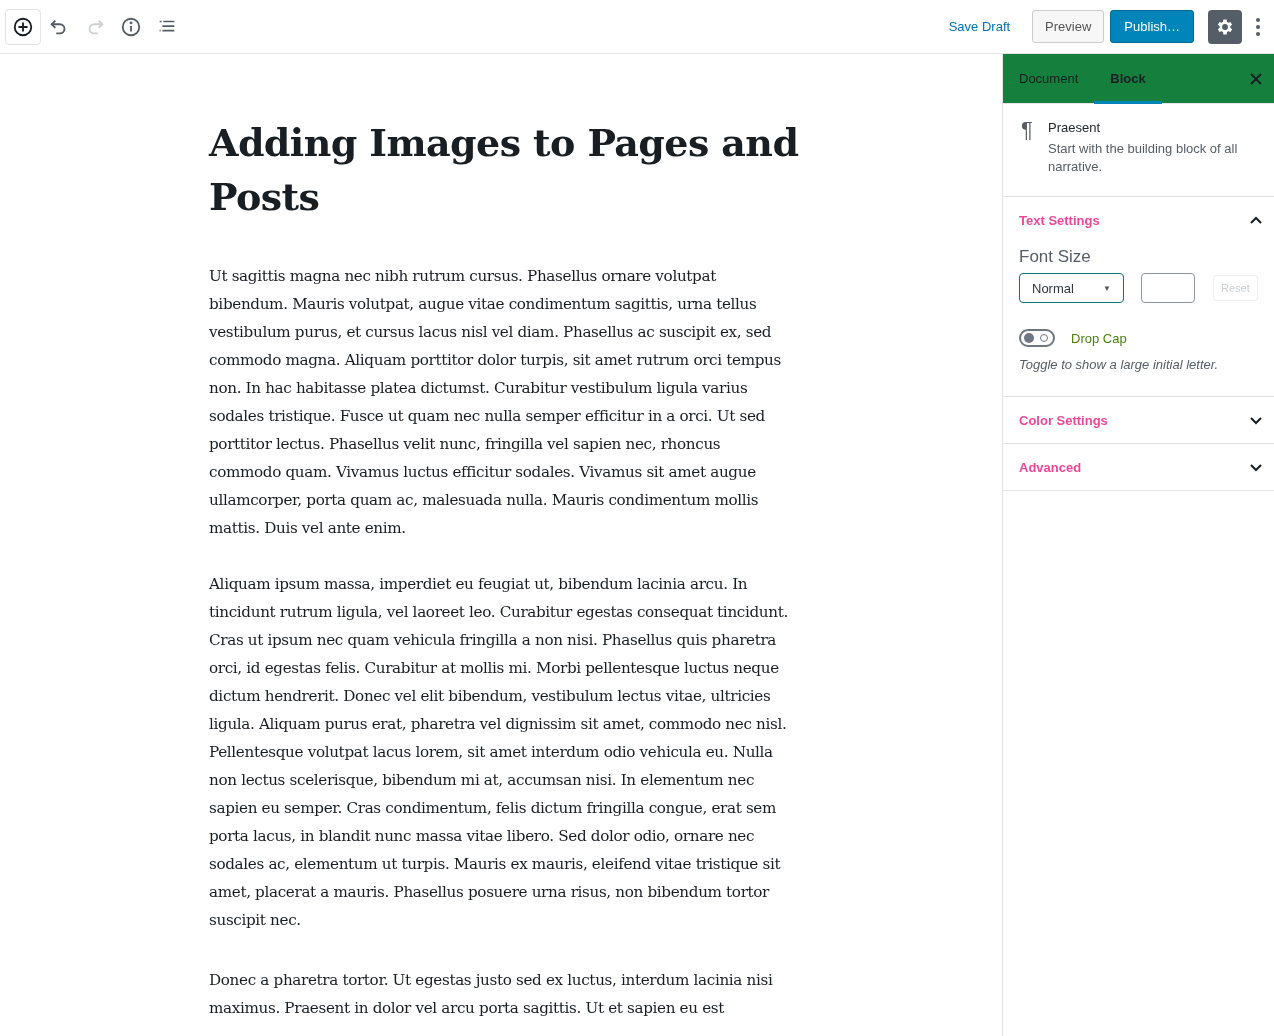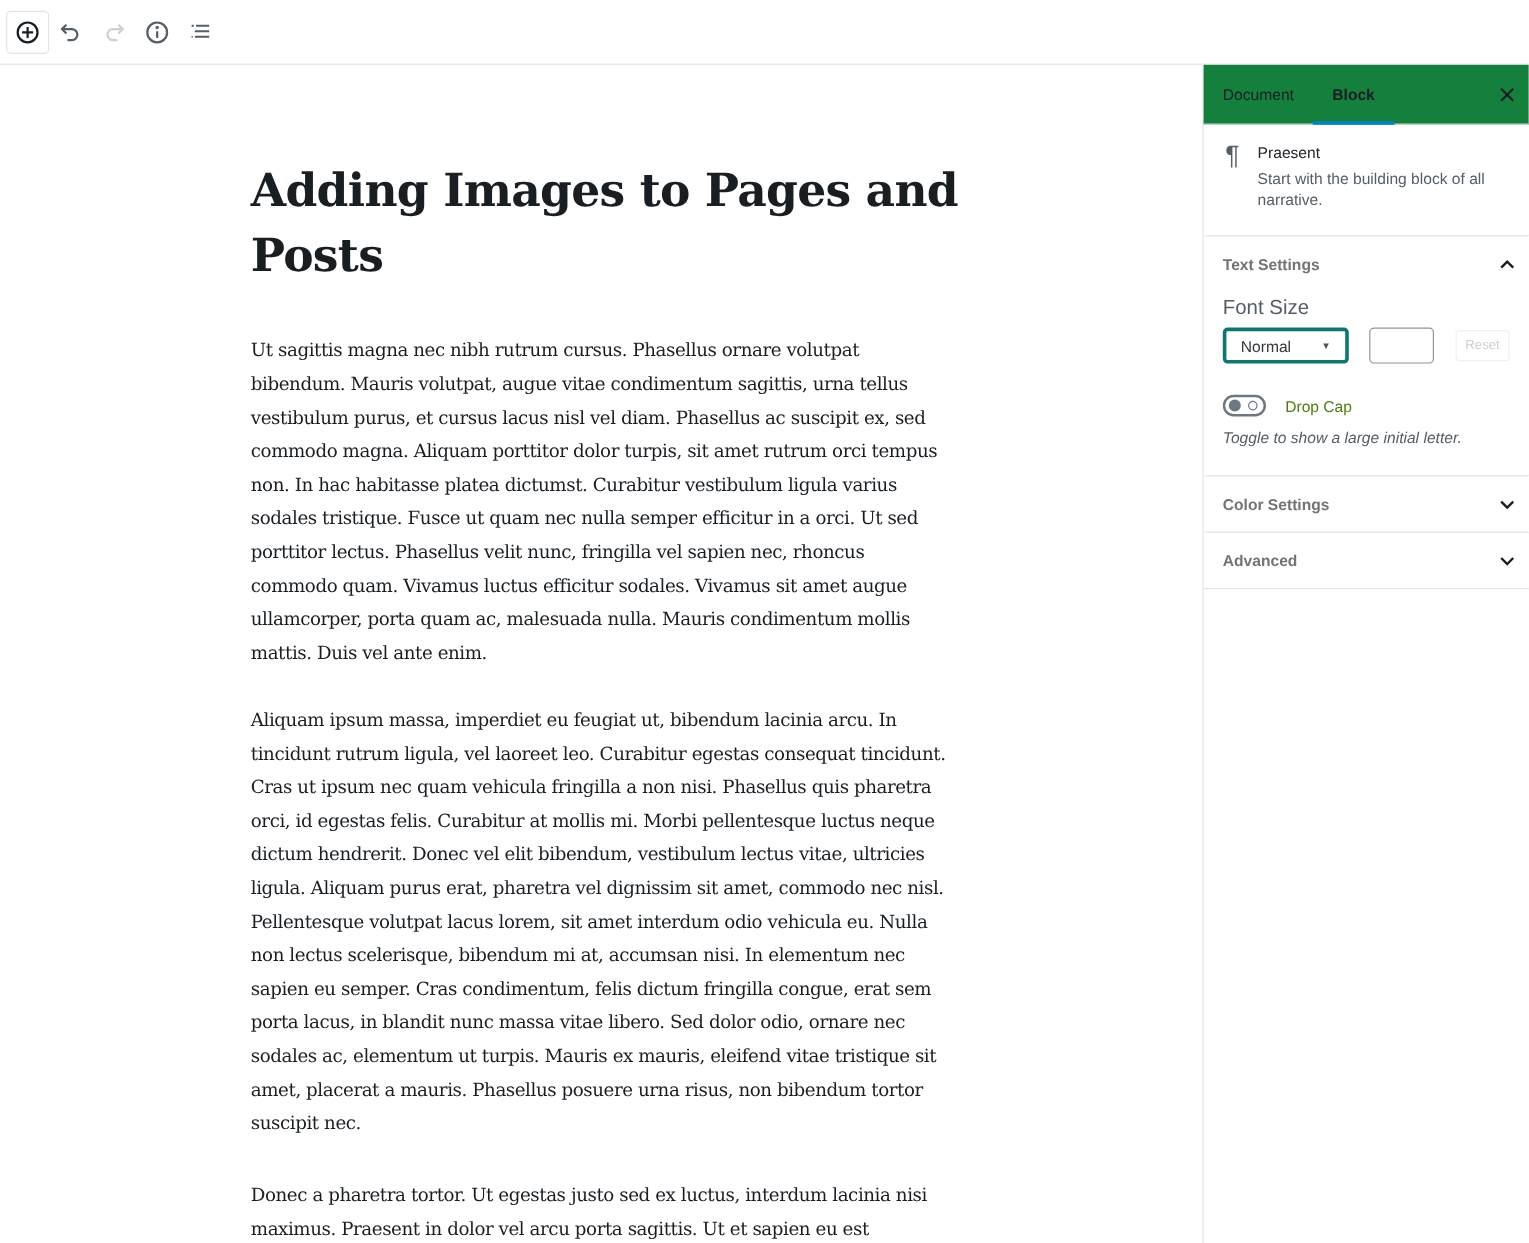--- a/index.html
+++ b/index.html
@@ -32,21 +32,21 @@
     border-radius: 3px; font-size: 13px; color: #fff; display: flex; align-items: center;
     margin-right: 14px; cursor: pointer;
   }
   .settings-btn {
     width: 34px; height: 34px; background: #555d66; border-radius: 4px;
     display: flex; align-items: center; justify-content: center; margin-right: 4px; cursor: pointer;
   }
   .more-btn { width: 24px; height: 36px; display: flex; align-items: center; justify-content: center; cursor: pointer; }
 
   
-  .editor { position: absolute; left: 0; top: 54px; width: 1002px; height: 982px; overflow: hidden; padding-left: 20px; }
+  .editor { position: absolute; left: 0; top: 38px; width: 1002px; height: 982px; overflow: hidden; padding-left: 20px; }
   .post-title {
     position: absolute; left: 209px; top: 78px; width: 590px;
     font-family: "DejaVu Serif", serif; font-weight: bold; font-size: 38px; line-height: 54px;
     color: #191e23; letter-spacing: -0.6px;
   }
   .paragraph {
     position: absolute; left: 209px; width: 585px;
     font-family: "DejaVu Serif", serif; font-size: 15.2px; line-height: 28px; color: #191e23;
     letter-spacing: -0.35px;
   }
@@ -68,28 +68,28 @@
   .sb-close { position: absolute; right: 6px; top: 13px; width: 24px; height: 24px; display: flex; align-items: center; justify-content: center; cursor: pointer; color: #191e23; }
 
   .block-card { display: flex; padding: 16px 16px 16px 16px; border-bottom: 1px solid #e2e4e7; height: 93px; }
   .block-card .bicon { width: 38px; font-size: 22px; color: #555d66; line-height: 20px; padding-left: 2px; }
   .block-card .btitle { font-size: 13px; color: #191e23; font-weight: normal; margin-top: 0; color: #23282d; }
   .block-card .bdesc { font-size: 13px; color: #555d66; line-height: 18px; margin-top: 5px; width: 210px; }
 
   .panel { border-bottom: 1px solid #e2e4e7; }
   .panel-head {
     height: 46px; display: flex; align-items: center; padding: 0 16px; font-size: 13px; font-weight: bold;
-    color: #737373; cursor: pointer; justify-content: space-between;
+    color: #ec4899; cursor: pointer; justify-content: space-between;
   }
   .panel-head svg { width: 14px; height: 14px; margin-right: -5px; }
   .panel-body { padding: 0 16px 24px 16px; }
   .field-label { font-size: 17px; color: #555d66; margin-top: 4px; margin-bottom: 6px; }
   .font-row { display: flex; align-items: center; }
   .font-select {
-    width: 110px; height: 30px; border: 3px solid #0f766e; border-radius: 4px; font-size: 13px;
+    width: 110px; height: 30px; border: 1px solid #0f766e; border-radius: 4px; font-size: 13px;
     display: flex; align-items: center; padding: 0 12px; justify-content: space-between; color: #32373c; cursor: pointer;
   }
   .font-select .arrow { font-size: 8px; color: #555; }
   .font-num { width: 54px; height: 30px; border: 1px solid #8d96a0; border-radius: 4px; margin-left: 17px; background: #fff; }
   .reset-btn {
     margin-left: 18px; height: 26px; width: 48px; border: 1px solid #f0f0f0; border-radius: 3px;
     font-size: 11px; color: #ccd0d4; display: flex; align-items: center; justify-content: center;
   }
   .toggle-row { display: flex; align-items: center; margin-top: 26px; }
   .toggle {
@@ -126,20 +126,37 @@
     <div class="icon-btn">
       <svg viewBox="0 0 24 24" fill="none" stroke="#555d66" stroke-width="2">
           <circle cx="12" cy="12" r="9"></circle>
           <path d="M12 11v6"></path>
           <circle cx="12" cy="7.5" r="0.6" fill="#555d66"></circle>
         </svg>
     </div>
     <div class="icon-btn">
       <svg viewBox="0 0 24 24" fill="none" stroke="#555d66" stroke-width="1.8">
           <path d="M4 6h2M8 6h12M7 11h13M7 16h13M4 16h1"></path>
+        </svg>
+    </div>
+  </div>
+  <div class="tb-right">
+    <span class="save-draft">Save Draft</span>
+    <div class="preview-btn">Preview</div>
+    <div class="publish-btn">Publish…</div>
+    <div class="settings-btn">
+      <svg width="20" height="20" viewBox="0 0 24 24">
+          <path fill="#fff" d="M19.4 13a7.5 7.5 0 000-2l2.1-1.6-2-3.5-2.5 1a7.6 7.6 0 00-1.7-1L15 3h-4l-.4 2.9a7.6 7.6 0 00-1.7 1l-2.5-1-2 3.5L6.6 11a7.5 7.5 0 000 2l-2.1 1.6 2 3.5 2.5-1c.5.4 1.1.7 1.7 1L11 21h4l.4-2.9c.6-.3 1.2-.6 1.7-1l2.5 1 2-3.5L19.4 13zM13 15.5a3.5 3.5 0 110-7 3.5 3.5 0 010 7z" transform="translate(-1 0)"></path>
+        </svg>
+    </div>
+    <div class="more-btn">
+      <svg width="6" height="20" viewBox="0 0 6 20">
+          <circle cx="3" cy="3" r="2" fill="#555d66"></circle>
+          <circle cx="3" cy="10" r="2" fill="#555d66"></circle>
+          <circle cx="3" cy="17" r="2" fill="#555d66"></circle>
         </svg>
     </div>
   </div>
 </div>
 
 <div class="editor">
   <h1 class="post-title">Adding Images to Pages and Posts</h1>
   <p class="paragraph" style="top:224px;">Ut sagittis magna nec nibh rutrum cursus. Phasellus ornare volutpat bibendum. Mauris volutpat, augue vitae condimentum sagittis, urna tellus vestibulum purus, et cursus lacus nisl vel diam. Phasellus ac suscipit ex, sed commodo magna. Aliquam porttitor dolor turpis, sit amet rutrum orci tempus non. In hac habitasse platea dictumst. Curabitur vestibulum ligula varius sodales tristique. Fusce ut quam nec nulla semper efficitur in a orci. Ut sed porttitor lectus. Phasellus velit nunc, fringilla vel sapien nec, rhoncus commodo quam. Vivamus luctus efficitur sodales. Vivamus sit amet augue ullamcorper, porta quam ac, malesuada nulla. Mauris condimentum mollis mattis. Duis vel ante enim.</p>
   <p class="paragraph" style="top:532px;">Aliquam ipsum massa, imperdiet eu feugiat ut, bibendum lacinia arcu. In tincidunt rutrum ligula, vel laoreet leo. Curabitur egestas consequat tincidunt. Cras ut ipsum nec quam vehicula fringilla a non nisi. Phasellus quis pharetra orci, id egestas felis. Curabitur at mollis mi. Morbi pellentesque luctus neque dictum hendrerit. Donec vel elit bibendum, vestibulum lectus vitae, ultricies ligula. Aliquam purus erat, pharetra vel dignissim sit amet, commodo nec nisl. Pellentesque volutpat lacus lorem, sit amet interdum odio vehicula eu. Nulla non lectus scelerisque, bibendum mi at, accumsan nisi. In elementum nec sapien eu semper. Cras condimentum, felis dictum fringilla congue, erat sem porta lacus, in blandit nunc massa vitae libero. Sed dolor odio, ornare nec sodales ac, elementum ut turpis. Mauris ex mauris, eleifend vitae tristique sit amet, placerat a mauris. Phasellus posuere urna risus, non bibendum tortor suscipit nec.</p>
   <p class="paragraph" style="top:928px;">Donec a pharetra tortor. Ut egestas justo sed ex luctus, interdum lacinia nisi maximus. Praesent in dolor vel arcu porta sagittis. Ut et sapien eu est</p>

